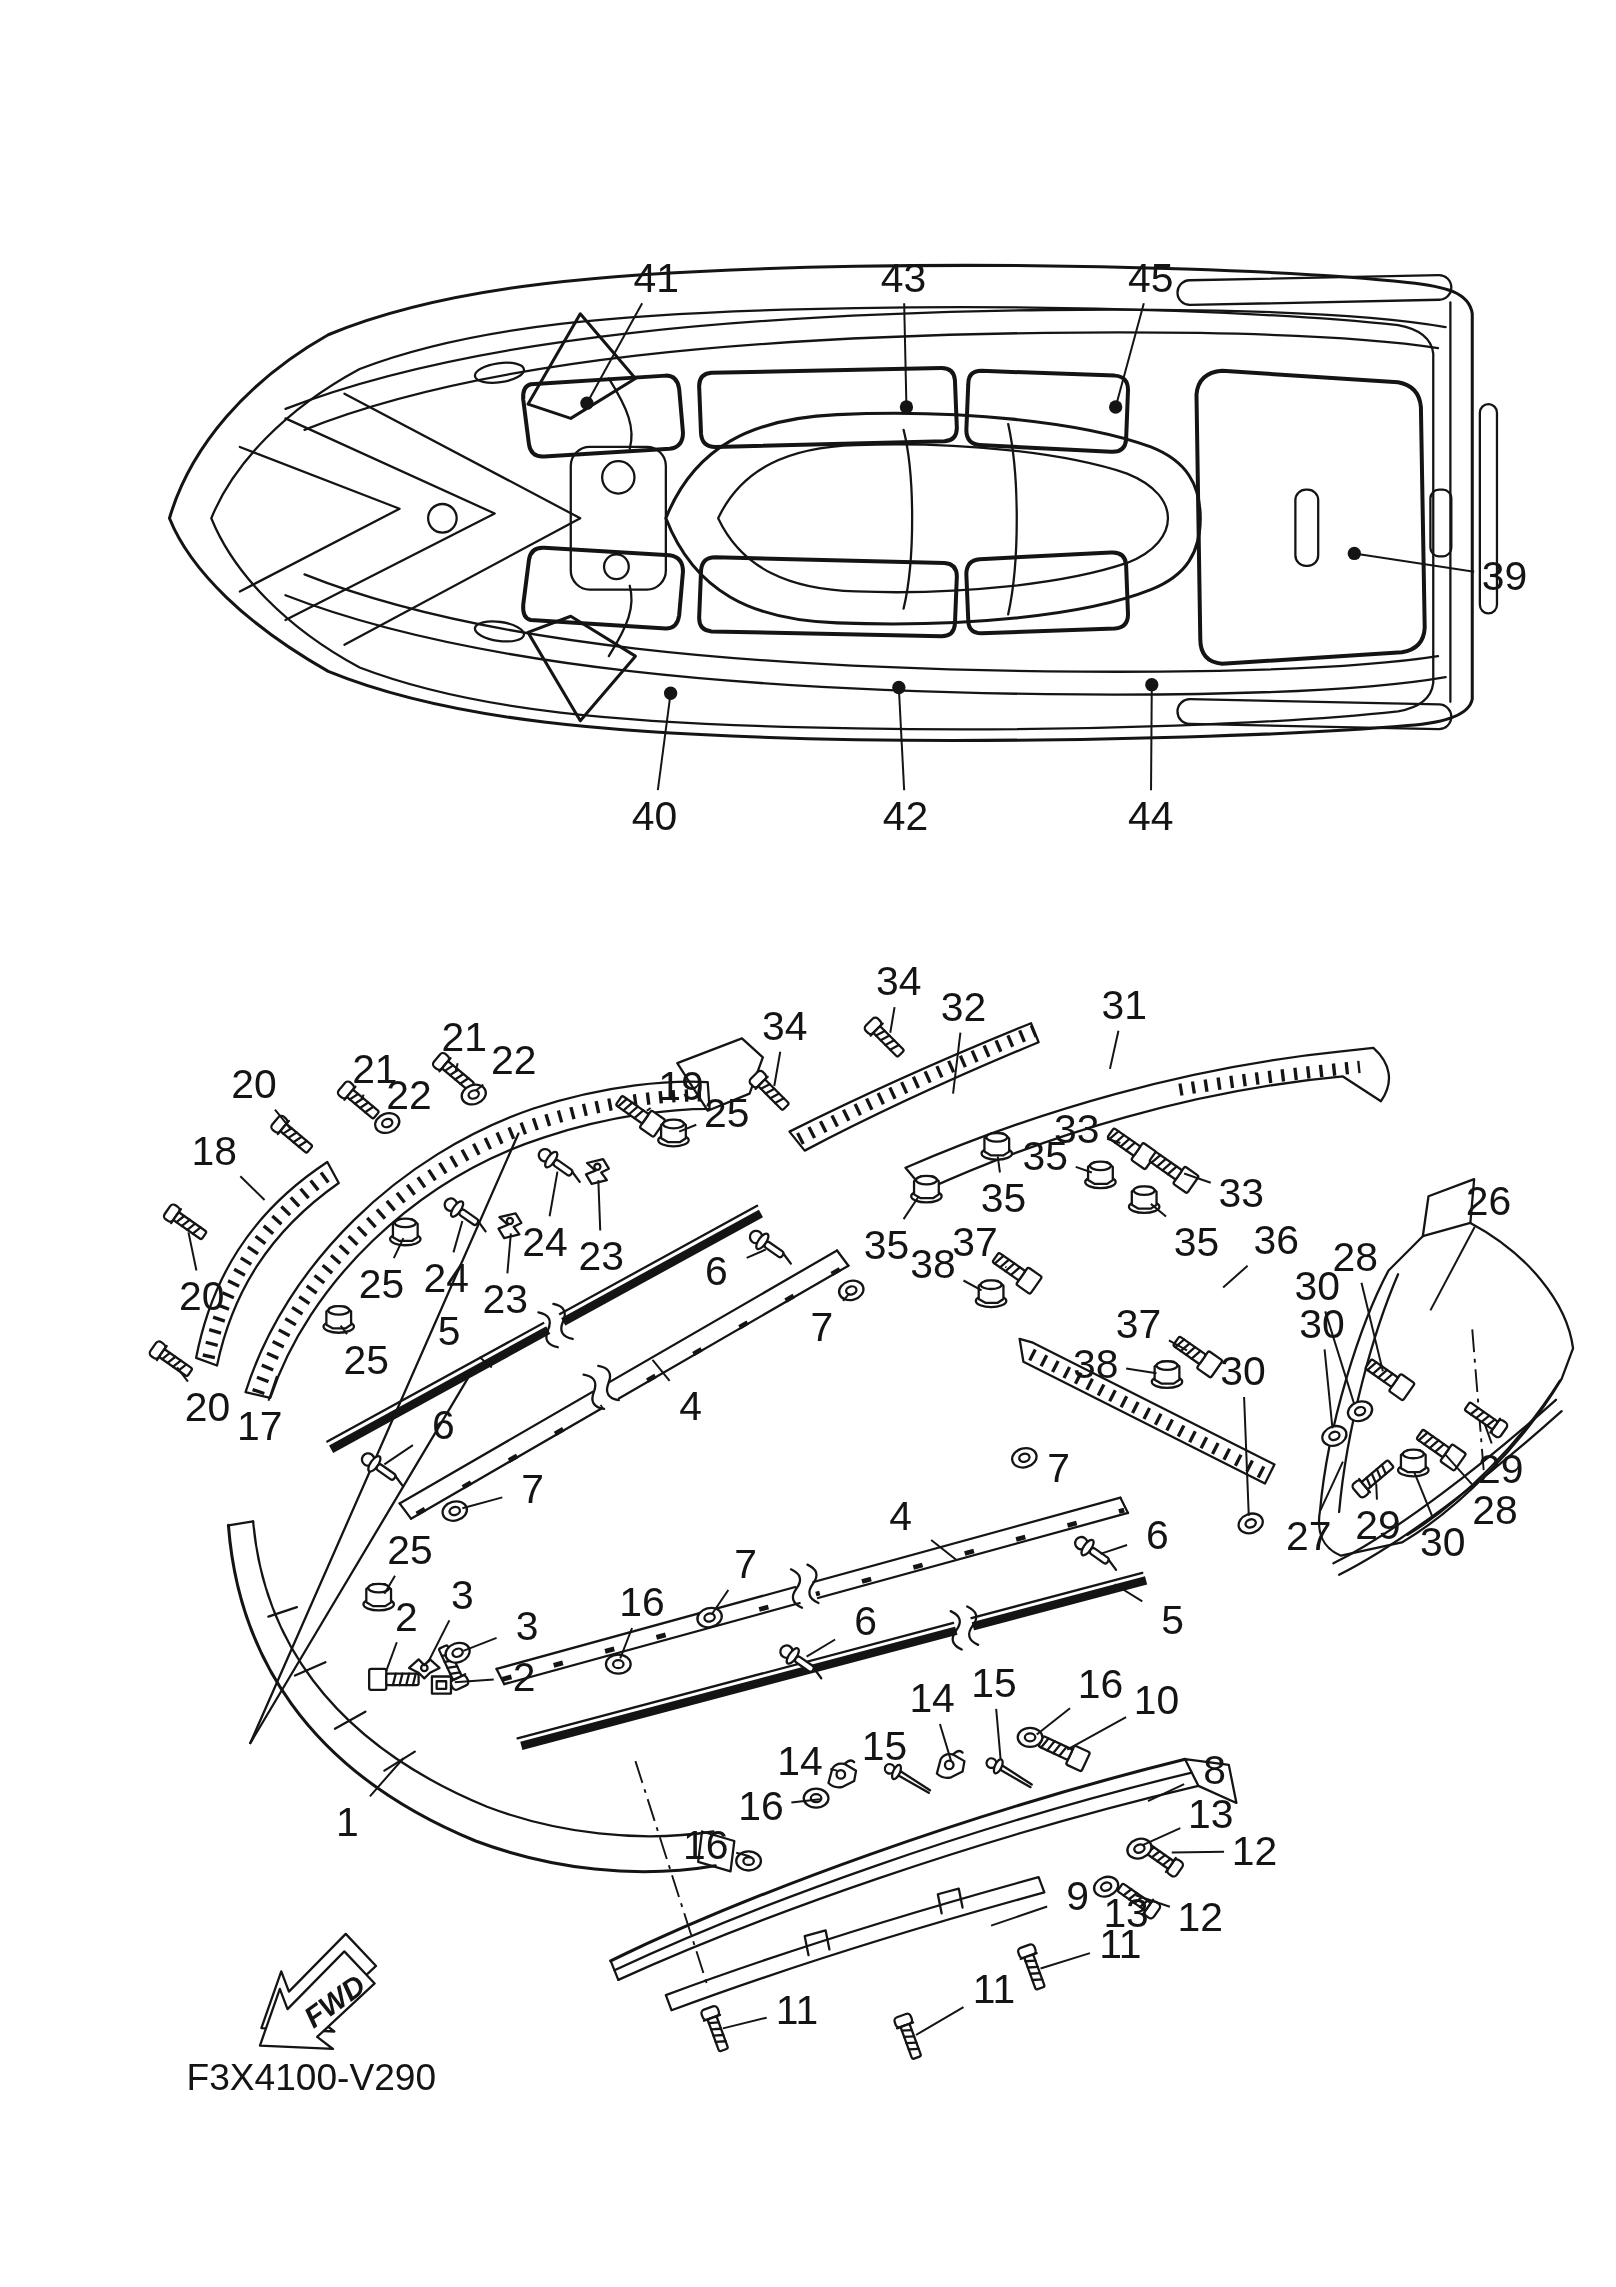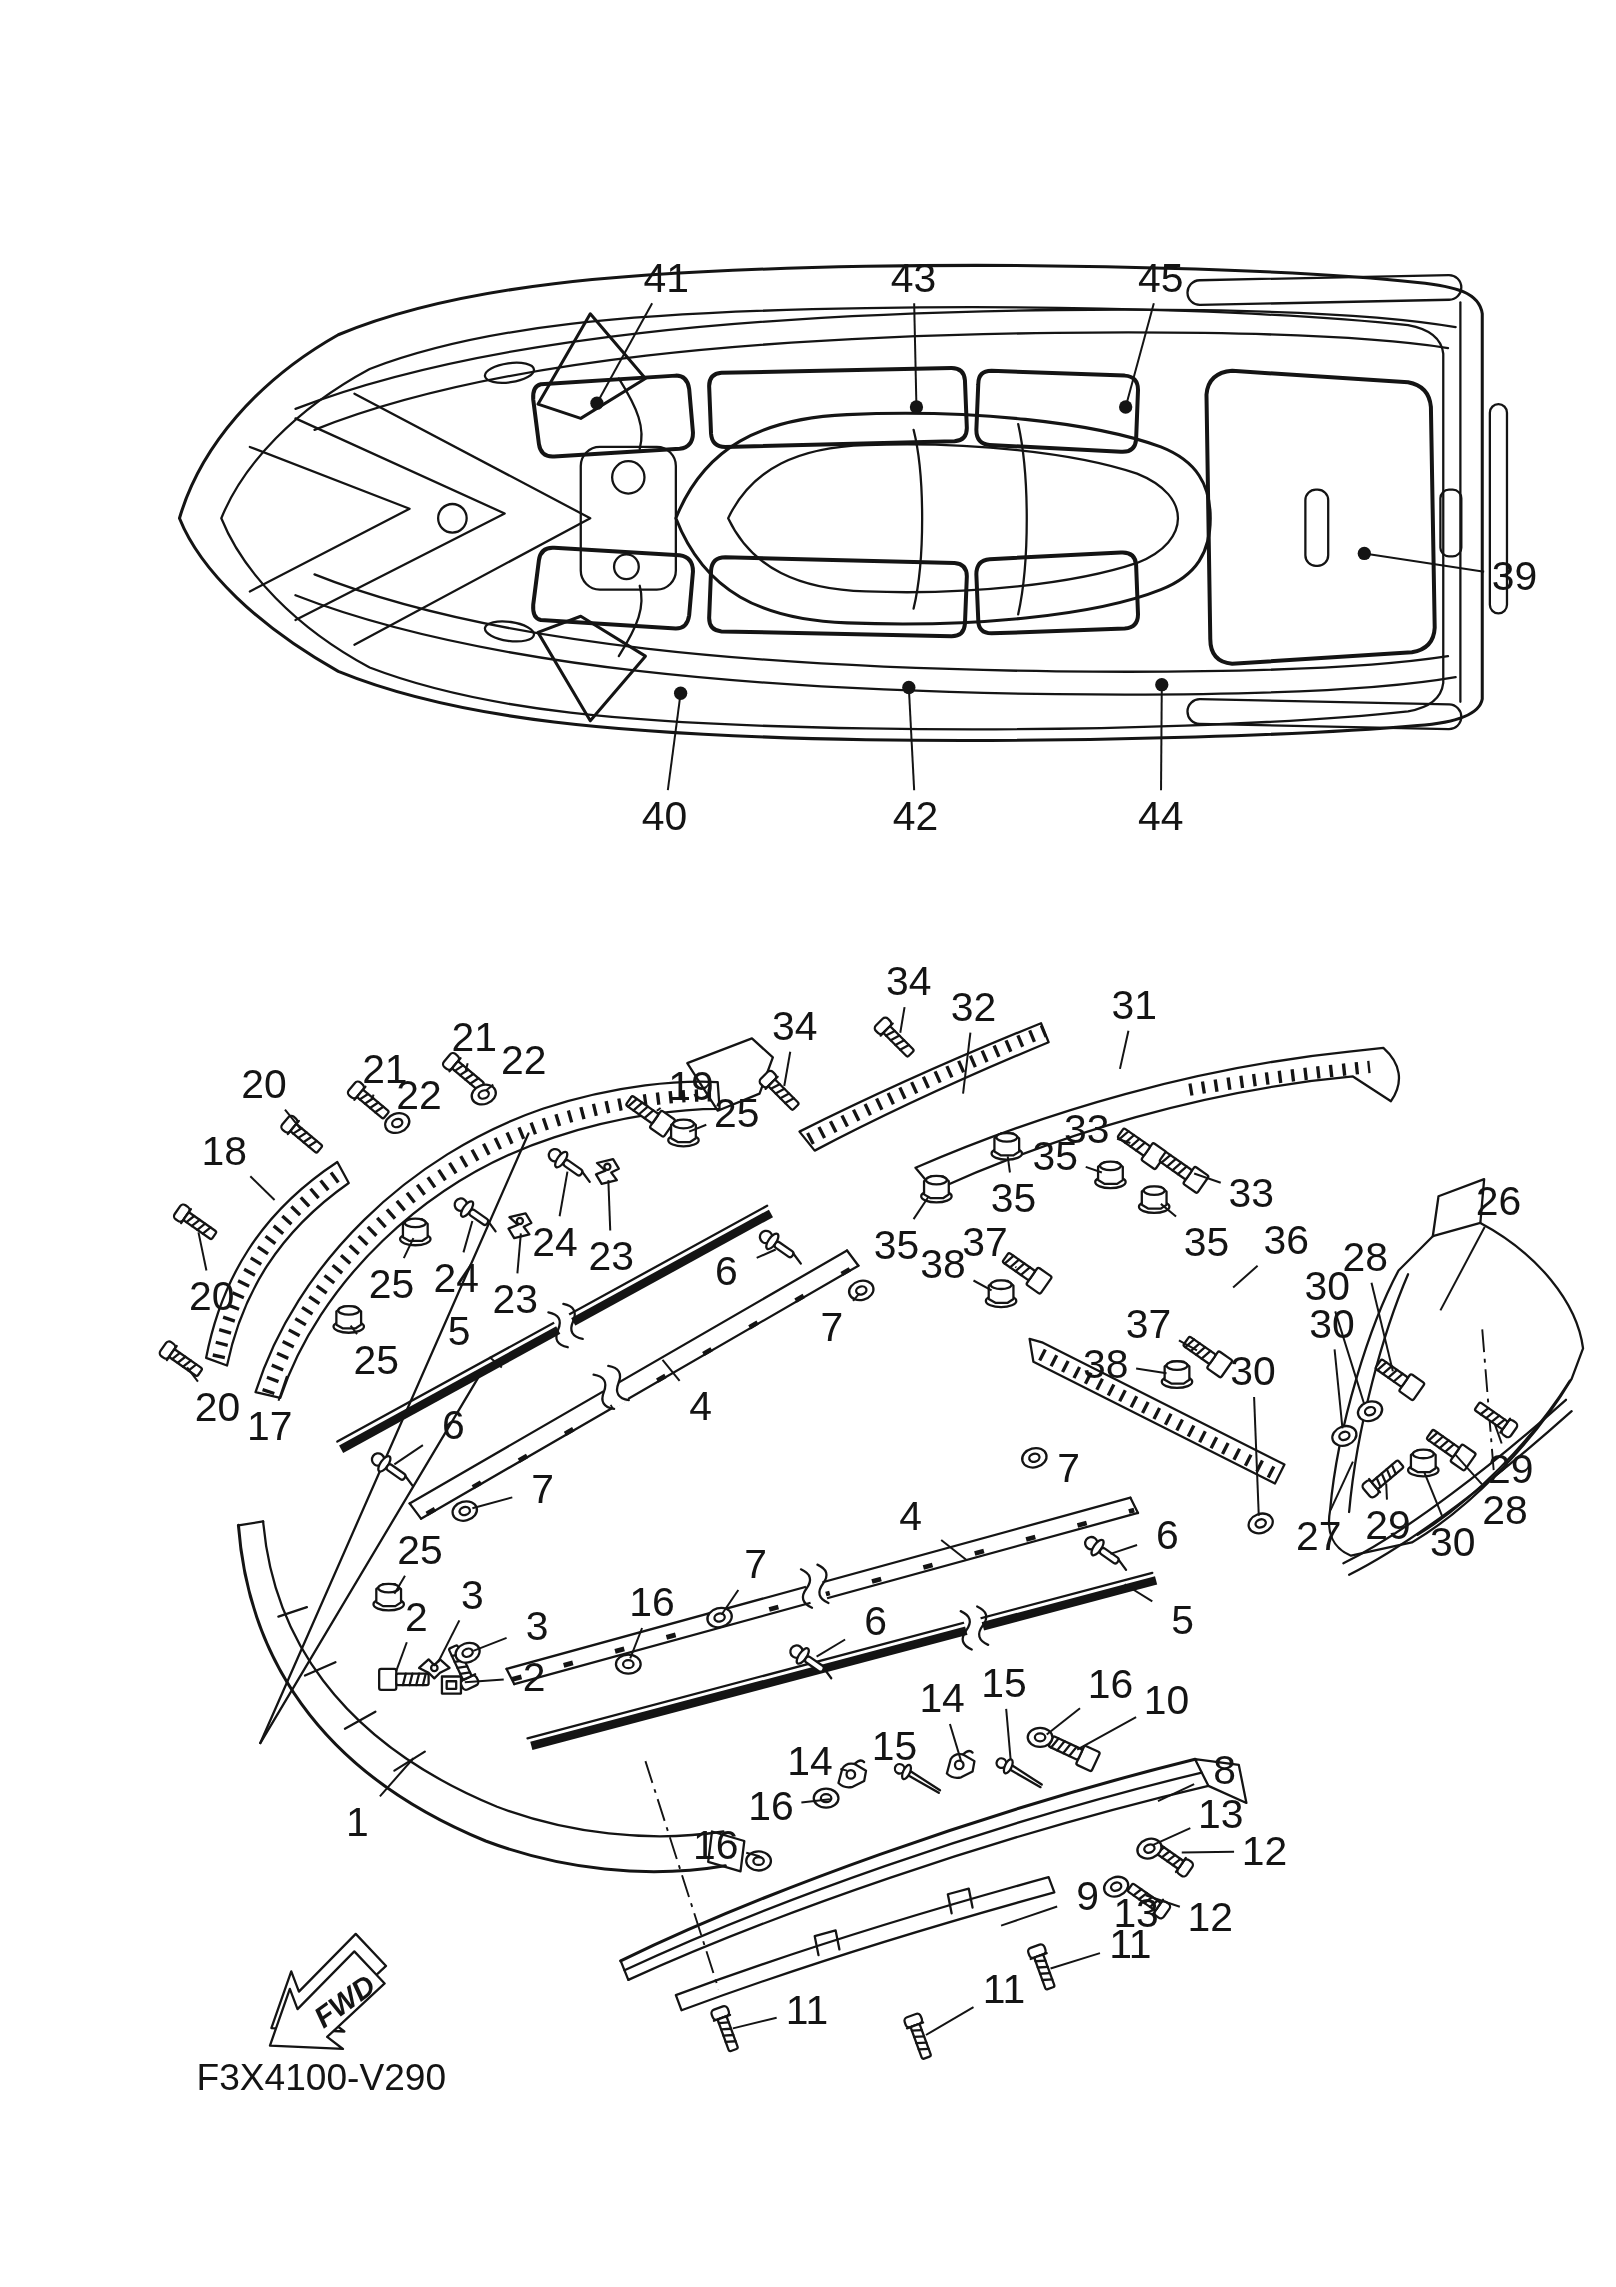--- a/index.html
+++ b/index.html
@@ -1,18 +1,18 @@
 <!DOCTYPE html>
 <html style="--ink: #141414; --bg: #ffffff;font-size:15px"><head>
 <meta charset="utf-8">
 <title>F3X4100-V290</title>
 <style>
   :root { --ink:#141414; --bg:#ffffff; }
   html,body { margin:0; padding:0; background:var(--bg); }
-  .page { width:1594px; height:2287px; background:var(--bg); position:relative;margin-left:10px; }
+  .page { width:1594px; height:2287px; background:var(--bg); position:relative; }
   svg { display:block; }
   .ln   { fill:none; stroke:var(--ink); stroke-width:2.4; stroke-linecap:round; stroke-linejoin:round; }
   .ln3  { fill:none; stroke:var(--ink); stroke-width:3.2; stroke-linecap:round; stroke-linejoin:round; }
   .mat  { fill:none; stroke:var(--ink); stroke-width:4.2; stroke-linejoin:round; }
   .thick{ fill:none; stroke:var(--ink); stroke-width:9; stroke-linecap:butt; }
   .tread{ fill:none; stroke:var(--ink); stroke-width:13; stroke-dasharray:3.5 10; }
   .slots{ fill:none; stroke:var(--ink); stroke-width:5; stroke-dasharray:10 46; }
   .dd   { fill:none; stroke:var(--ink); stroke-width:2; stroke-dasharray:24 7 4 7; }
   .leader { stroke:var(--ink); stroke-width:2.1; fill:none; }
   .callout-num { font-family:"Liberation Sans", sans-serif; font-size:43px; fill:var(--ink); text-anchor:middle; }

